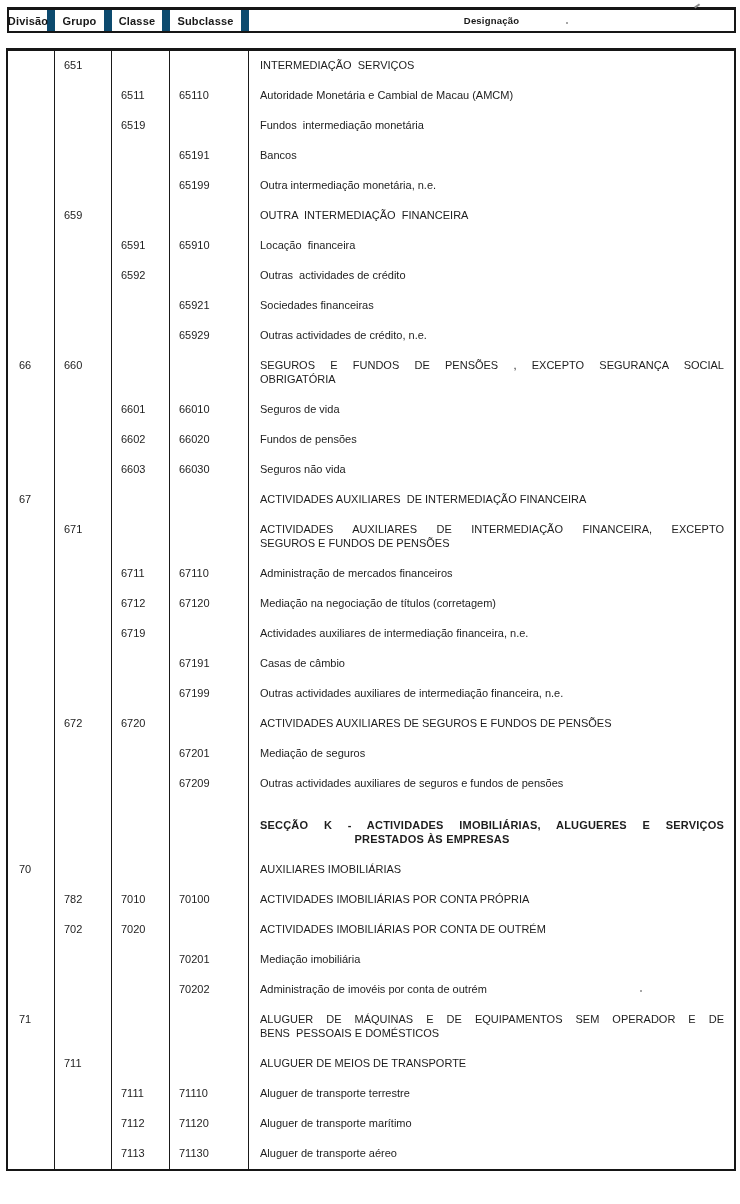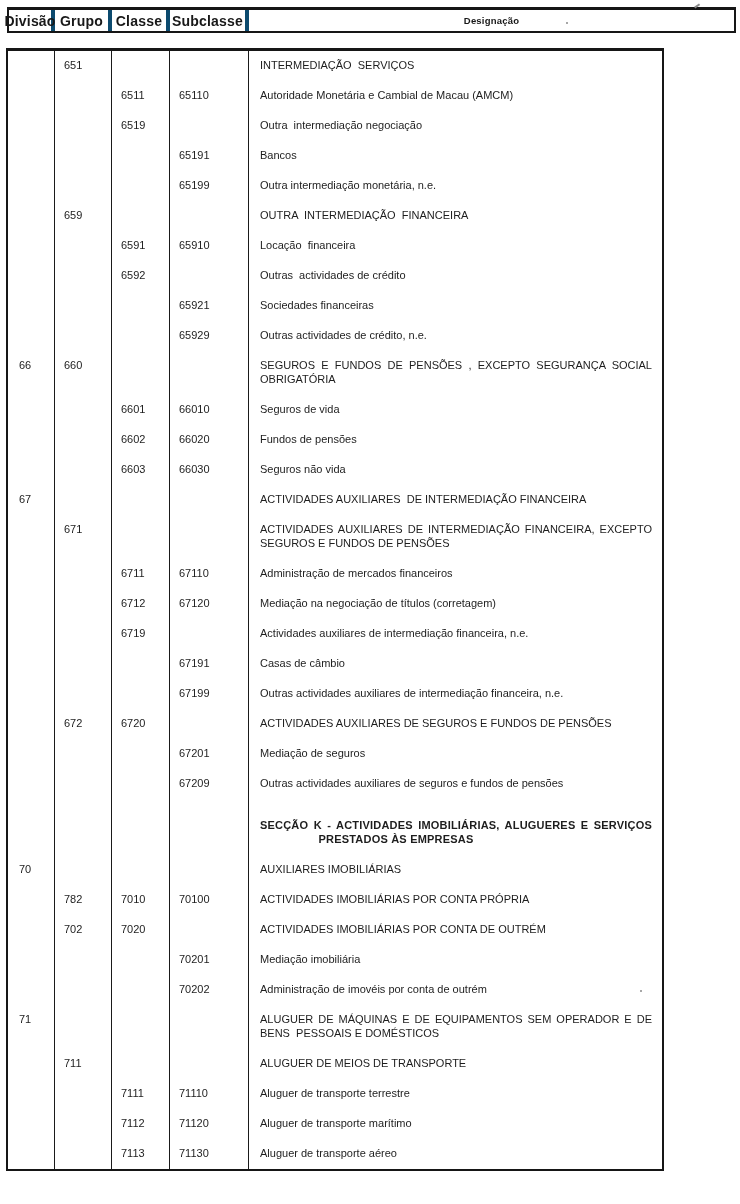--- a/index.html
+++ b/index.html
@@ -17,35 +17,35 @@
   .header-table {
     position: absolute;
     left: 7px; top: 7px;
     width: 729px; height: 26px;
     border: 2px solid #161616;
     border-top-width: 3px;
     display: grid;
     grid-template-columns: 46px 57px 58px 79px 1fr;
   }
   .header-cell {
-    border-right: 4px solid #0c4a6e;
+    border-right: 8px solid #0c4a6e;
     display: flex;
     align-items: center;
     justify-content: center;
-    font-size: 14px;
+    font-size: 11px;
     font-weight: bold;
     letter-spacing: 0.2px;
     color: #181818;
   }
   .header-cell:last-child { border-right: none; font-size: 9.5px; }
   
   .body-table {
     position: absolute;
     left: 6px; top: 48px;
-    width: 658px;
+    width: 730px;
     border: 2px solid #161616;
     border-top-width: 3px;
     border-bottom-width: 2px;
     background: #ffffff;
   }
   .row {
     display: grid;
     grid-template-columns: 47px 57px 58px 79px 1fr;
     min-height: 30px;
   }
@@ -105,21 +105,21 @@
         <div class="cell c-des des normal">
           <div class="des-line last">Autoridade Monetária e Cambial de Macau (AMCM)</div>
         </div>
       </div>
       <div class="row">
         <div class="cell code c-div"></div>
         <div class="cell code c-grp"></div>
         <div class="cell code c-cls">6519</div>
         <div class="cell code c-sub"></div>
         <div class="cell c-des des normal">
-          <div class="des-line last">Outra  intermediação negociação</div>
+          <div class="des-line last">Fundos  intermediação monetária</div>
         </div>
       </div>
       <div class="row">
         <div class="cell code c-div"></div>
         <div class="cell code c-grp"></div>
         <div class="cell code c-cls"></div>
         <div class="cell code c-sub">65191</div>
         <div class="cell c-des des normal">
           <div class="des-line last">Bancos</div>
         </div>

